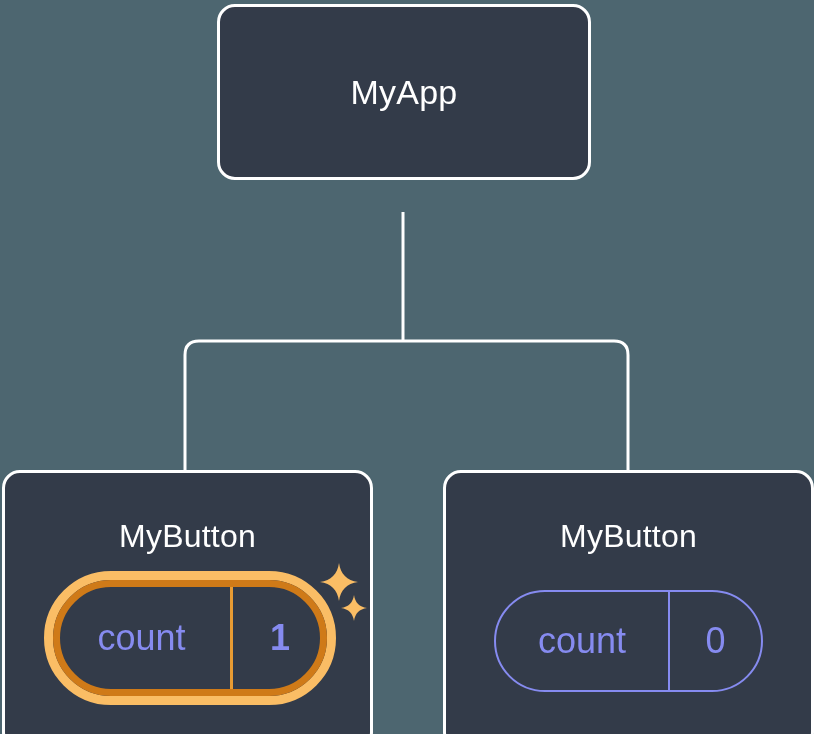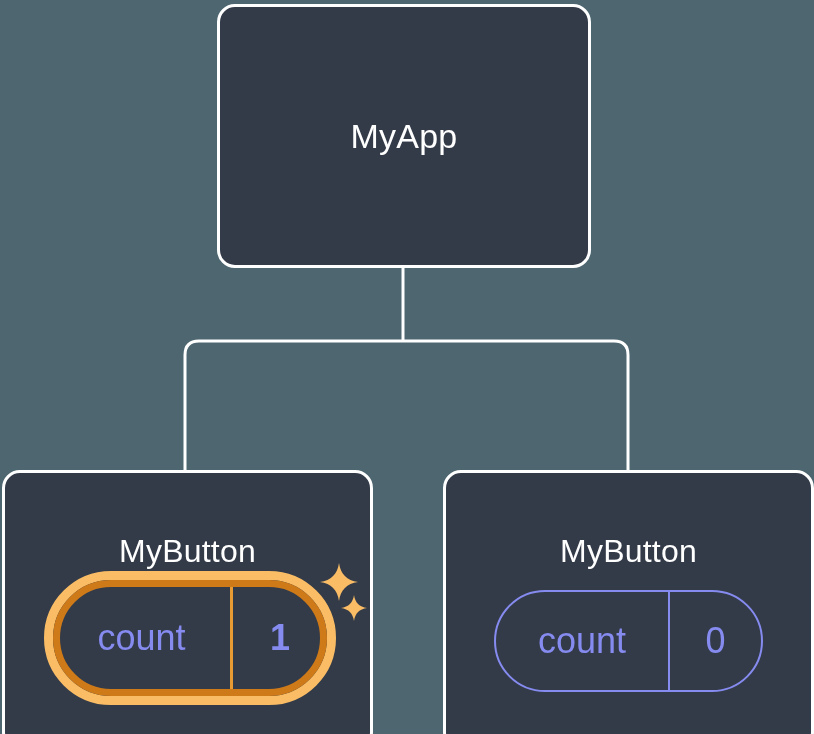--- a/index.html
+++ b/index.html
@@ -37,21 +37,21 @@
     box-sizing: border-box;
     background: #333b49;
     border: 3px solid #ffffff;
     border-radius: 18px;
     z-index: 2;
   }
   .node-root {
     left: 217px;
     top: 4px;
     width: 374px;
-    height: 264px;
+    height: 176px;
     display: flex;
     align-items: center;
     justify-content: center;
   }
   .node-child-left {
     left: 2px;
     top: 470px;
     width: 371px;
     height: 280px;
   }
@@ -65,21 +65,21 @@
   .node-title {
     color: #ffffff;
     font-size: 34px;
     font-weight: 400;
     letter-spacing: 0.2px;
     text-align: center;
     white-space: nowrap;
   }
   .child-title {
     font-size: 32px;
-    margin-top: 60px;
+    margin-top: 45px;
   }
 
   
   .pill-wrap {
     position: absolute;
     z-index: 3;
   }
   .pill {
     position: relative;
     box-sizing: border-box;

